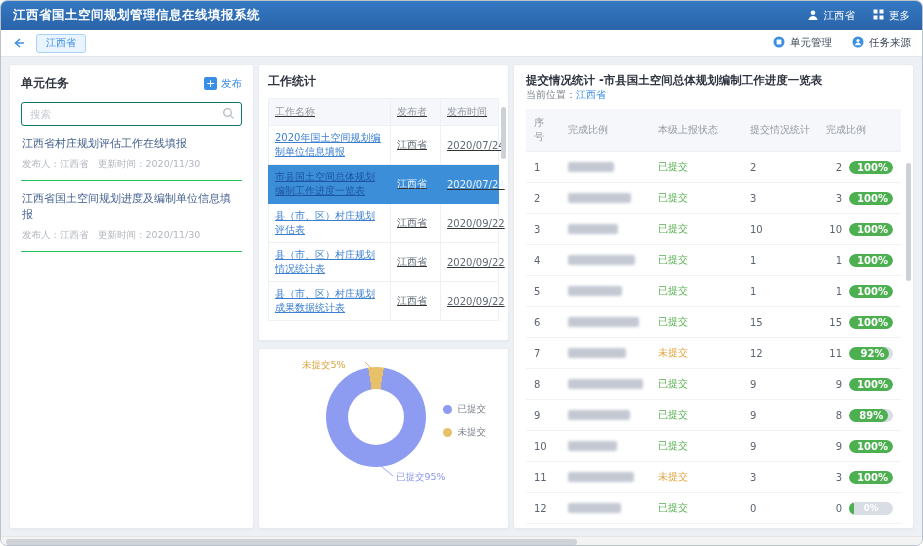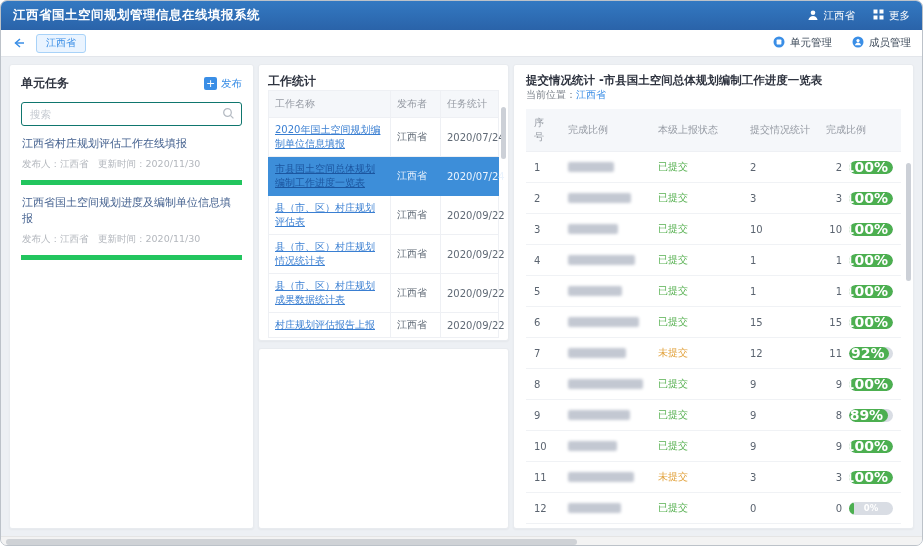--- a/index.html
+++ b/index.html
@@ -37,27 +37,27 @@
   .search-wrap { margin-top: 10px; position: relative; }
   .search-input { width: 100%; height: 24px; border: 1px solid #0f766e; border-radius: 3px;
     padding: 0 24px 0 8px; font-size: 10.5px; color: #606266; outline: none; font-family: Liberation Sans, sans-serif; }
   .search-input::placeholder { color: #c4c9d0; }
   .search-icon { position: absolute; right: 7px; top: 5px; }
   .filter-row { margin-top: 9px; display: flex; justify-content: flex-end; align-items: center;
     font-size: 10px; color: #8a9099; padding-bottom: 9px; border-bottom: 1px solid #eef0f3; cursor: pointer; }
   .filter-value { color: #555b64; }
   .caret { width: 0; height: 0; border-left: 3.5px solid transparent; border-right: 3.5px solid transparent;
     border-top: 4px solid #9aa0a8; margin-left: 4px; display: inline-block; }
-  .task-item { padding: 10px 1px 9px; border-bottom: 5px solid #22c55e; cursor: pointer; }
+  .task-item { padding: 10px 1px 9px; border-bottom: 1px solid #22c55e; cursor: pointer; }
   .task-title { color: #44618f; font-size: 11px; line-height: 1.45; }
   .task-meta { margin-top: 6px; color: #b3b7bd; font-size: 9.5px; }
   
   .mid-col { flex: 0 0 251px; width: 251px; display: flex; flex-direction: column; gap: 7px; min-height: 0; }
   .work-panel { flex: 0 0 277px; height: 277px; padding: 8px 9px; position: relative; overflow: hidden; }
-  .work-table { width: 100%; border-collapse: collapse; margin-top: 0; table-layout: fixed; }
+  .work-table { width: 100%; border-collapse: collapse; margin-top: 8px; table-layout: fixed; text-decoration: underline; }
   .work-table th { background: #f5f7fa; color: #959aa3; font-size: 10px; font-weight: normal;
     text-align: left; padding: 6px; border: 1px solid #eef0f4; }
   .work-table td { border: 1px solid #eef0f4; padding: 5px 6px; font-size: 10px; color: #606a76; vertical-align: middle; }
   .work-link { color: #3a7fd2; text-decoration: underline; cursor: pointer; line-height: 1.4; }
   .work-table tr.selected { background: #3d8ed9; }
   .work-table tr.selected td { color: #eaf3fd; border-color: #3d8ed9; }
   .work-table tr.selected .work-link { color: #1c56a0; }
   .chart-panel { flex: 1; padding: 8px 9px 6px; position: relative; overflow: hidden; }
   .chart-title { font-weight: bold; font-size: 10.5px; line-height: 1.35; color: #2f3440; }
   .chart-box { position: relative; height: 138px; margin-top: 2px; }
@@ -78,21 +78,21 @@
   .sub-table { width: 100%; border-collapse: collapse; margin-top: 7px; table-layout: fixed; }
   .sub-table th { background: #f5f7fa; color: #959aa3; font-weight: normal; font-size: 10px;
     text-align: left; padding: 7px 8px; border-bottom: 1px solid #eef0f4; }
   .sub-table td { padding: 0 8px; height: 31px; border-bottom: 1px solid #f0f2f5; font-size: 10px; color: #5b6470; }
   .blur-name { height: 10px; border-radius: 2px; background: #c3c8d2; filter: blur(1.6px); }
   .comp-cell { display: flex; align-items: center; justify-content: flex-end; gap: 7px; }
   .comp-num { min-width: 16px; text-align: right; color: #5b6470; }
   .pill { position: relative; width: 60px; height: 13px; background: #d9dde4; border-radius: 7px; overflow: hidden; }
   .pill-fill { position: absolute; left: 0; top: 0; bottom: 0; background: #4caf50; border-radius: 7px;
     display: flex; align-items: center; justify-content: flex-end; padding-right: 5px;
-    color: #fff; font-size: 14px; font-weight: bold; }
+    color: #fff; font-size: 10px; font-weight: bold; }
   .pill-zero { position: absolute; inset: 0; text-align: center; color: #fff; font-size: 8.5px;
     line-height: 13px; font-weight: bold; }
   
   .fake-scroll-v { position: absolute; width: 5px; border-radius: 3px; background: #ccd0d7; cursor: pointer; }
   .ws-scroll { right: 2px; top: 42px; height: 52px; }
   .rp-scroll { right: 2px; top: 98px; height: 118px; }
   .bottom-scroll { flex: 0 0 9px; background: #f3f3f3; border-top: 1px solid #e5e5e5; position: relative; }
   .bottom-thumb { position: absolute; left: 5px; top: 1.5px; height: 6px; width: 62%;
     background: #cfd2d6; border-radius: 3px; cursor: pointer; }
 </style>
@@ -148,21 +148,21 @@
         <span>单元管理</span>
       </span>
       <span class="subbar-link">
         <span>
           <svg width="12" height="12" viewBox="0 0 12 12">
               <circle cx="6" cy="6" r="5.5" fill="#3a8ee6"></circle>
               <circle cx="6" cy="4.6" r="1.6" fill="#fff"></circle>
               <path d="M3 9.3c.4-1.8 1.7-2.7 3-2.7s2.6.9 3 2.7z" fill="#fff"></path>
             </svg>
         </span>
-        <span>成员管理</span>
+        <span>任务来源</span>
       </span>
     </div>
   </div>
 
   <main class="content">
 
     <section class="panel left-panel">
       <div class="lp-head">
         <span class="panel-title">单元任务</span>
         <span class="publish-btn">
@@ -198,21 +198,21 @@
         <table class="work-table">
           <colgroup>
               <col style="width:122px">
               <col style="width:50px">
               <col>
             </colgroup>
           <thead>
             <tr>
               <th>工作名称</th>
               <th>发布者</th>
-              <th>任务统计</th>
+              <th>发布时间</th>
             </tr>
           </thead>
           <tbody id="work-rows">
               <tr>
                 <td><span class="work-link">2020年国土空间规划编制单位信息填报</span></td>
                 <td>江西省</td>
                 <td>2020/07/24</td>
               </tr>
               <tr class="selected">
                 <td><span class="work-link">市县国土空间总体规划编制工作进度一览表</span></td>
@@ -227,31 +227,45 @@
               <tr>
                 <td><span class="work-link">县（市、区）村庄规划情况统计表</span></td>
                 <td>江西省</td>
                 <td>2020/09/22</td>
               </tr>
               <tr>
                 <td><span class="work-link">县（市、区）村庄规划成果数据统计表</span></td>
                 <td>江西省</td>
                 <td>2020/09/22</td>
               </tr>
-              <tr>
-                <td><span class="work-link">村庄规划评估报告上报</span></td>
-                <td>江西省</td>
-                <td>2020/09/22</td>
-              </tr>
             </tbody>
         </table>
         <div class="fake-scroll-v ws-scroll"></div>
       </section>
 
       <section class="panel chart-panel">
+        <div class="chart-box">
+          <div class="donut" id="donut" style="background: conic-gradient(from -9deg, rgb(232, 192, 106) 0deg, rgb(232, 192, 106) 18deg, rgb(141, 156, 240) 18deg, rgb(141, 156, 240) 360deg);"></div>
+          <svg class="callout-lines" width="231" height="138">
+            <polyline points="104,10 97,3" fill="none" stroke="#e0b55f" stroke-width="1"></polyline>
+            <polyline points="113,107 125,117" fill="none" stroke="#9aa5ee" stroke-width="1"></polyline>
+          </svg>
+          <span class="callout callout-un">未提交5%</span>
+          <span class="callout callout-sub">已提交95%</span>
+          <div class="legend">
+            <span class="legend-item">
+              <span class="legend-dot" style="background: rgb(141, 156, 240);"></span>
+              <span>已提交</span>
+            </span>
+            <span class="legend-item">
+              <span class="legend-dot" style="background: rgb(232, 192, 106);"></span>
+              <span>未提交</span>
+            </span>
+          </div>
+        </div>
       </section>
     </div>
 
     <section class="panel right-panel">
       <div class="rp-title">提交情况统计 -市县国土空间总体规划编制工作进度一览表</div>
       <div class="location-row">
         <span>当前位置：</span><span class="location-link">江西省</span>
       </div>
       <table class="sub-table">
         <colgroup>

